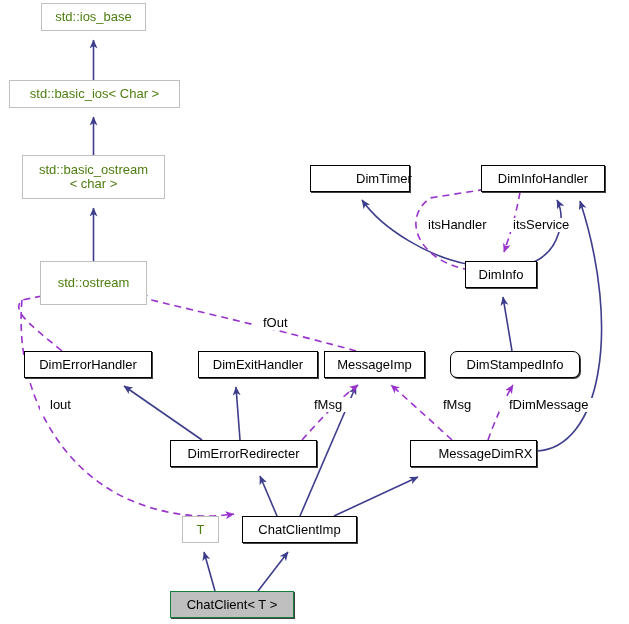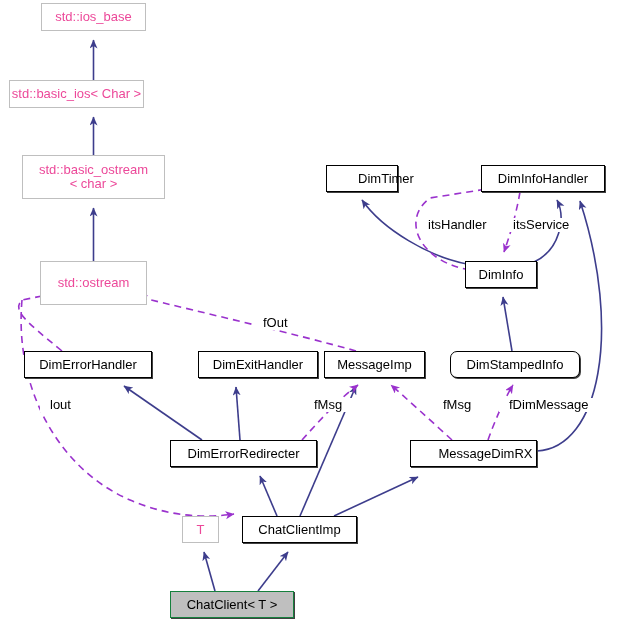--- a/index.html
+++ b/index.html
@@ -37,21 +37,21 @@
     background: #ffffff;
     white-space: pre;
     letter-spacing: 0px;
   }
   .node.solid {
     border: 1px solid #000000;
     box-shadow: 1px 1px 0 0 #404040;
   }
   .node.faded {
     border: 1px solid #bfbfbf;
-    color: #ec4899;
+    color: #4d7c0f;
     box-shadow: none;
   }
   .node.current {
     border: 1px solid #15803d;
     background: #bfbfbf;
     box-shadow: 1px 1px 0 0 #404040;
   }
   .edge-label {
     position: absolute;
     font-size: 13px;
@@ -103,34 +103,34 @@
       <path d="M452,440 C430,420 406,398 391,385"></path>
       <path d="M488,440 C495,420 505,398 513,385"></path>
       <path d="M22,300 C14,390 60,470 130,500 C165,515 200,519 234,514"></path>
     </g>
   </svg>
 
   <div class="node faded" style="left:41px;top:3px;width:105px;height:28px;">
     <span>std::ios_base</span>
   </div>
 
-  <div class="node faded" style="left:9px;top:80px;width:135px;height:28px;">
+  <div class="node faded" style="left:9px;top:80px;width:171px;height:28px;">
     <span>std::basic_ios&lt; Char &gt;</span>
   </div>
 
   <div class="node faded" style="left:22px;top:155px;width:143px;height:44px;">
     <span>std::basic_ostream
 &lt; char &gt;</span>
   </div>
 
   <div class="node faded" style="left:40px;top:261px;width:107px;height:44px;">
     <span>std::ostream</span>
   </div>
 
-  <div class="node solid" style="left:326px;top:165px;width:72px;height:27px;padding-left:48px;">
+  <div class="node solid" style="left:310px;top:165px;width:100px;height:27px;padding-left:48px;">
     <span>DimTimer</span>
   </div>
 
   <div class="node solid" style="left:481px;top:165px;width:124px;height:27px;">
     <span>DimInfoHandler</span>
   </div>
 
   <div class="node solid" style="left:465px;top:261px;width:72px;height:27px;">
     <span>DimInfo</span>
   </div>

